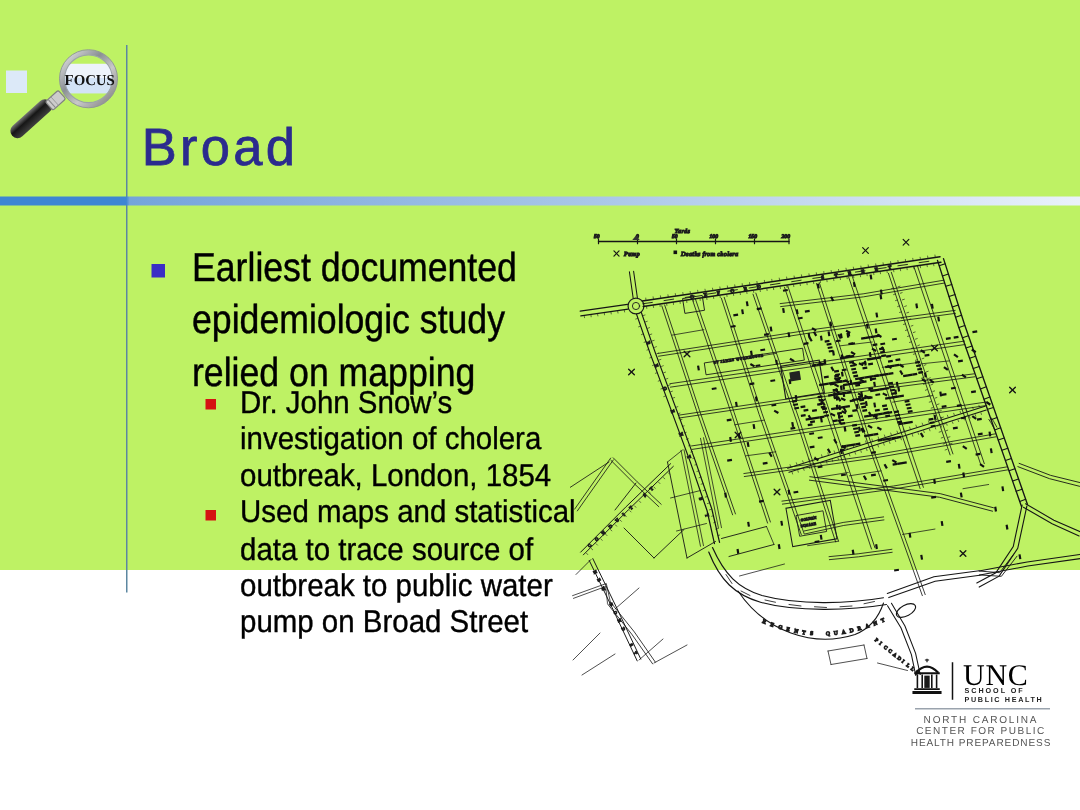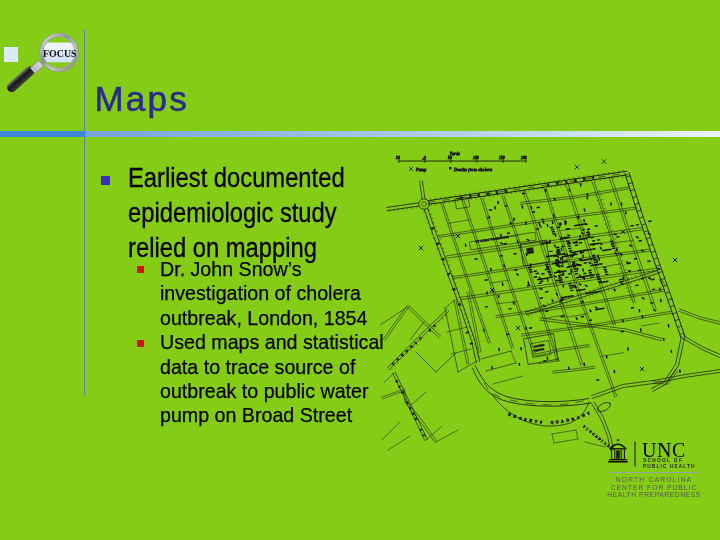--- a/index.html
+++ b/index.html
@@ -1,17 +1,17 @@
 <!DOCTYPE html>
 <html><head>
 <meta charset="utf-8">
 <style>
   html,body{margin:0;padding:0;}
   body{width:720px;height:540px;background:#ffffff;font-family:"Liberation Sans",sans-serif;overflow:hidden;}
-  .slide{position:relative;width:720px;height:540px;background:#84cc16;}
+  .slide{position:relative;width:720px;height:380px;background:#bef264;}
   .abs{position:absolute;}
 </style>
 </head>
 <body>
 <div class="slide">
 
   <div class="abs" style="left:4px;top:47px;width:14px;height:15px;background:#dce9f8;"></div>
 
   <svg class="abs" style="left:0px;top:24px;" width="110" height="80" viewBox="0 0 110 80">
     <defs>
@@ -48,21 +48,21 @@
 
     <circle cx="59" cy="28.5" r="17.6" fill="none" stroke="url(#ring)" stroke-width="3.3"></circle>
     <circle cx="59" cy="28.5" r="19.35" fill="none" stroke="#8d9298" stroke-width="0.6"></circle>
     <circle cx="59" cy="28.5" r="15.9" fill="none" stroke="#9aa2a9" stroke-width="0.7"></circle>
 
     <text x="59.8" y="32.9" text-anchor="middle" font-family="Liberation Serif,serif" font-weight="bold" font-size="10.2" fill="#111" textLength="33.5" lengthAdjust="spacingAndGlyphs">FOCUS</text>
   </svg>
 
   <div class="abs" style="left:83.8px;top:30px;width:1.6px;height:365px;background:#5d87a1;"></div>
 
-  <div class="abs" style="left:94.5px;top:81px;font-size:35px;line-height:1;letter-spacing:2.2px;color:#2b2b8e;-webkit-text-stroke:0.5px #2b2b8e;">Maps</div>
+  <div class="abs" style="left:94.5px;top:81px;font-size:35px;line-height:1;letter-spacing:2.2px;color:#2b2b8e;-webkit-text-stroke:0.5px #2b2b8e;">Broad</div>
 
   <div class="abs" style="left:0;top:131px;width:720px;height:6px;background:linear-gradient(to right,#3e86d3 0%,#3e86d3 11.7%,#74a4db 12%,#a9c7e8 55%,#eaf2fb 100%);"></div>
 
   <div class="abs" style="left:101px;top:176px;width:9px;height:9px;background:#3a2ec5;"></div>
 
   <div class="abs" style="left:128px;top:160.7px;font-size:27px;line-height:35px;color:#000;-webkit-text-stroke:0.3px #000;transform:scaleX(0.88);transform-origin:left top;">Earliest documented<br>epidemiologic study<br>relied on mapping</div>
 
   <div class="abs" style="left:137px;top:265.5px;width:7px;height:7px;background:#d51212;"></div>
 
   <div class="abs" style="left:160px;top:257.1px;font-size:21px;line-height:24.3px;color:#000;-webkit-text-stroke:0.25px #000;transform:scaleX(0.935);transform-origin:left top;">Dr. John Snow’s<br>investigation of cholera<br>outbreak, London, 1854</div>

